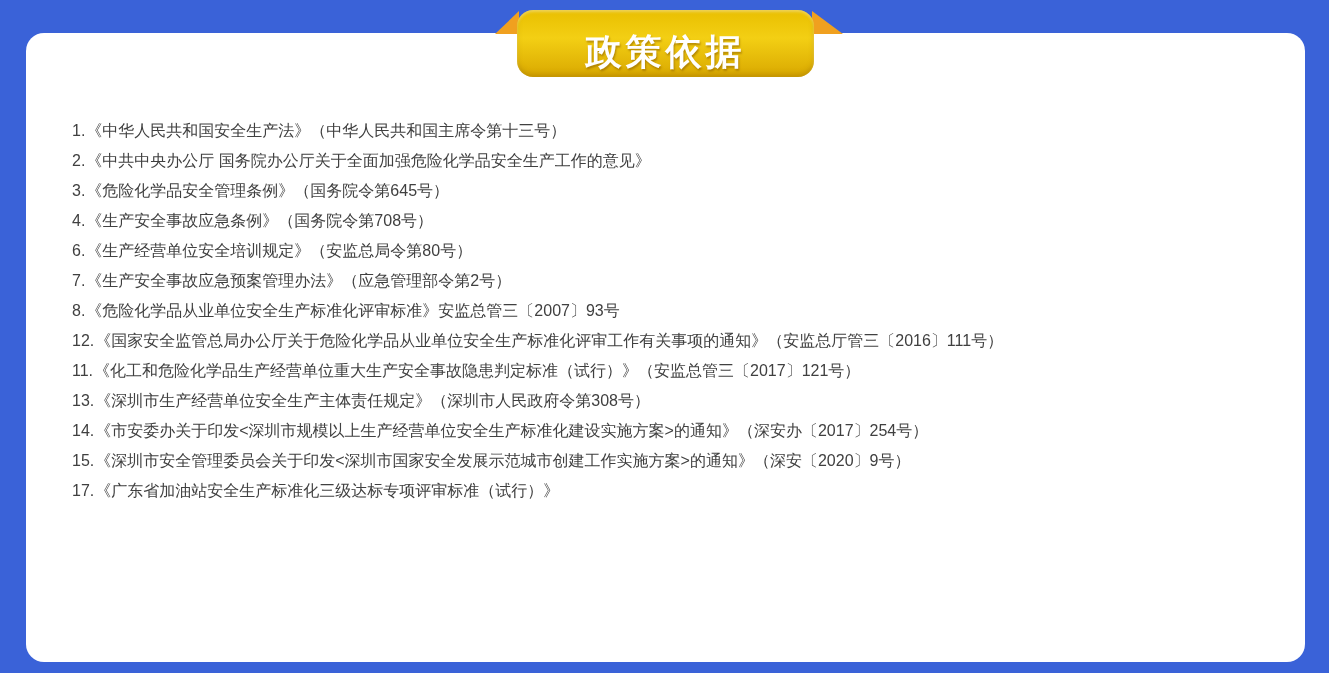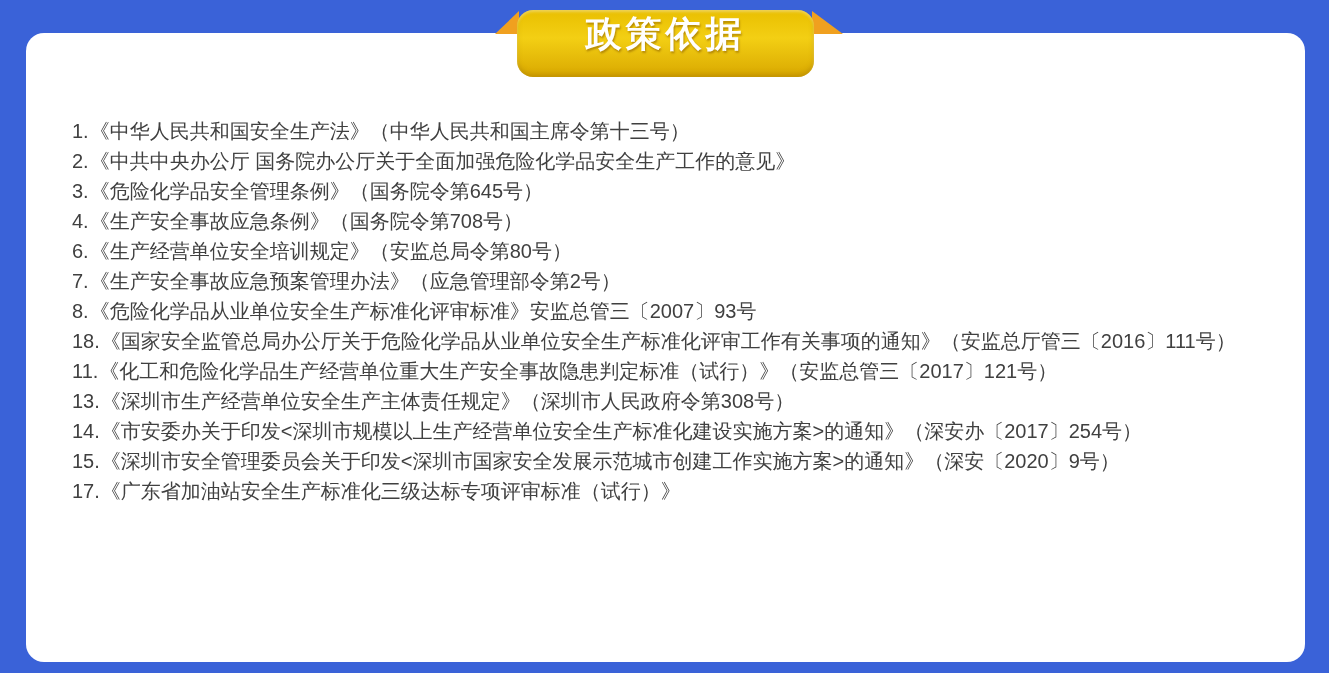--- a/index.html
+++ b/index.html
@@ -53,21 +53,21 @@
     left: 517px;
     top: 10px;
     width: 297px;
     height: 67px;
     border-radius: 16px;
     background: linear-gradient(180deg,
       var(--banner-gold-top) 0%,
       var(--banner-gold-mid) 42%,
       var(--banner-gold-bottom) 100%);
     display: flex;
-    align-items: flex-start;
+    align-items: flex-end;
     justify-content: center;
     box-shadow: inset 0 2px 3px rgba(255,255,255,0.35), inset 0 -3px 5px rgba(150,105,0,0.35);
   }
   .banner-title {
     color: #ffffff;
     font-size: 36px;
     font-weight: bold;
     letter-spacing: 4px;
     text-shadow: 1px 2px 2px rgba(146,102,0,0.6);
     white-space: nowrap;
@@ -75,21 +75,21 @@
   .policy-list {
     position: absolute;
     left: 72px;
     top: 116px;
     width: 1180px;
     list-style: none;
   }
   .policy-item {
     height: 30px;
     line-height: 30px;
-    font-size: 20px;
+    font-size: 16px;
     color: var(--list-text);
     white-space: nowrap;
   }
   .policy-item .num { margin-right: 1px; }
 </style>
 </head>
 <body>
 
 <div class="page">
   <div class="content-card"></div>
@@ -112,21 +112,21 @@
       <li class="policy-item"><span class="num">4.</span><span class="text">《生产安全事故应急条例》（国务院令第708号）</span></li>
 
 
       <li class="policy-item"><span class="num">6.</span><span class="text">《生产经营单位安全培训规定》（安监总局令第80号）</span></li>
 
       <li class="policy-item"><span class="num">7.</span><span class="text">《生产安全事故应急预案管理办法》（应急管理部令第2号）</span></li>
 
       <li class="policy-item"><span class="num">8.</span><span class="text">《危险化学品从业单位安全生产标准化评审标准》安监总管三〔2007〕93号</span></li>
 
 
-      <li class="policy-item"><span class="num">18.</span><span class="text">《国家安全监管总局办公厅关于危险化学品从业单位安全生产标准化评审工作有关事项的通知》（安监总厅管三〔2016〕111号）</span></li>
+      <li class="policy-item"><span class="num">12.</span><span class="text">《国家安全监管总局办公厅关于危险化学品从业单位安全生产标准化评审工作有关事项的通知》（安监总厅管三〔2016〕111号）</span></li>
 
       <li class="policy-item"><span class="num">11.</span><span class="text">《化工和危险化学品生产经营单位重大生产安全事故隐患判定标准（试行）》（安监总管三〔2017〕121号）</span></li>
 
 
       <li class="policy-item"><span class="num">13.</span><span class="text">《深圳市生产经营单位安全生产主体责任规定》（深圳市人民政府令第308号）</span></li>
 
       <li class="policy-item"><span class="num">14.</span><span class="text">《市安委办关于印发&lt;深圳市规模以上生产经营单位安全生产标准化建设实施方案&gt;的通知》（深安办〔2017〕254号）</span></li>
 
       <li class="policy-item"><span class="num">15.</span><span class="text">《深圳市安全管理委员会关于印发&lt;深圳市国家安全发展示范城市创建工作实施方案&gt;的通知》（深安〔2020〕9号）</span></li>
 

